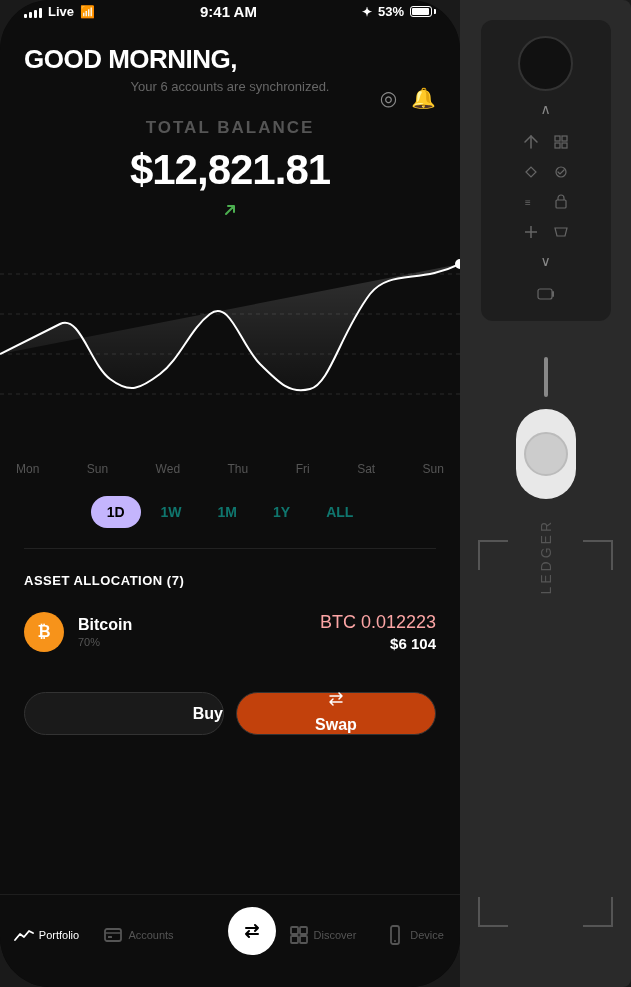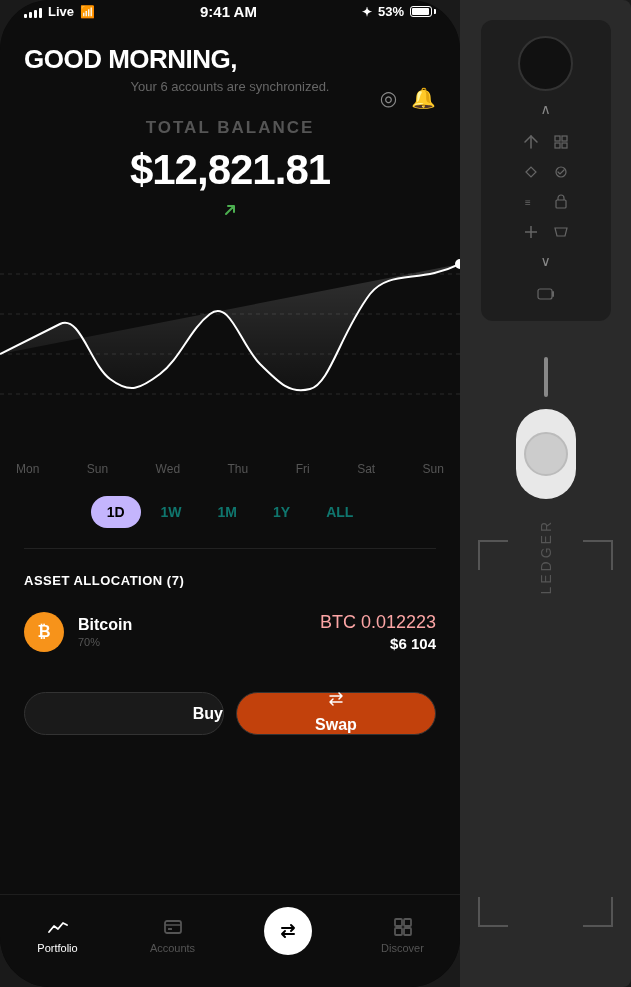--- a/index.html
+++ b/index.html
@@ -314,21 +314,21 @@
     .bottom-nav {
       display: flex;
       background: #0d0d0d;
       border-top: 1px solid #1e1e1e;
       padding: 8px 0 20px;
       flex-shrink: 0;
     }
     .nav-item {
       flex: 1;
       display: flex;
-      flex-direction: column;
+      flex-direction: row;
       align-items: center;
       justify-content: center;
       gap: 4px;
       cursor: pointer;
       padding: 4px 0;
     }
     .nav-label {
       font-size: 11px;
       color: #555;
     }
@@ -589,20 +589,27 @@
       </div>
       <div class="nav-item">
         <svg width="22" height="22" viewBox="0 0 22 22">
           <rect x="3" y="3" width="7" height="7" rx="1" stroke="#555" stroke-width="1.8" fill="none"></rect>
           <rect x="12" y="3" width="7" height="7" rx="1" stroke="#555" stroke-width="1.8" fill="none"></rect>
           <rect x="3" y="12" width="7" height="7" rx="1" stroke="#555" stroke-width="1.8" fill="none"></rect>
           <rect x="12" y="12" width="7" height="7" rx="1" stroke="#555" stroke-width="1.8" fill="none"></rect>
         </svg>
         <span class="nav-label">Discover</span>
       </div>
+      <div class="nav-item">
+        <svg width="22" height="22" viewBox="0 0 22 22">
+          <rect x="7" y="2" width="8" height="18" rx="2" stroke="#555" stroke-width="1.8" fill="none"></rect>
+          <circle cx="11" cy="17" r="1" fill="#555"></circle>
+        </svg>
+        <span class="nav-label">Device</span>
+      </div>
     </div>
 
   </div>
 </div>
 
 <div class="ledger-device">
   <div class="device-top">
     <div class="device-circle"></div>
     <div class="device-arrow">∧</div>
     <div class="device-grid">

